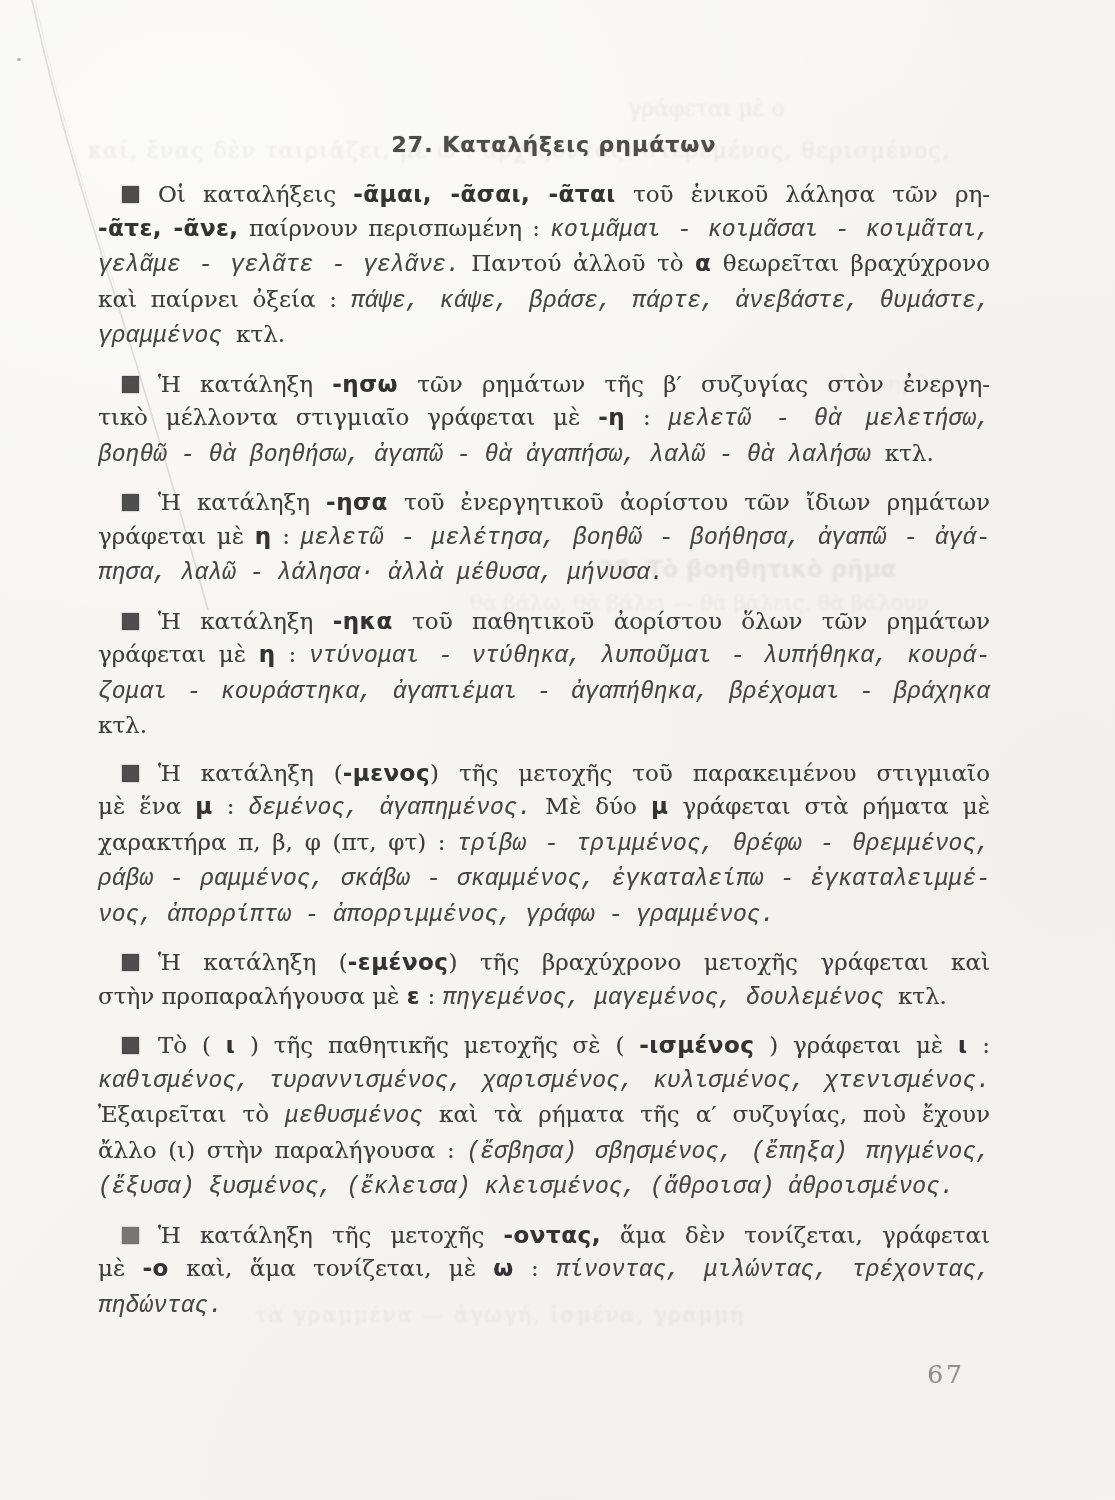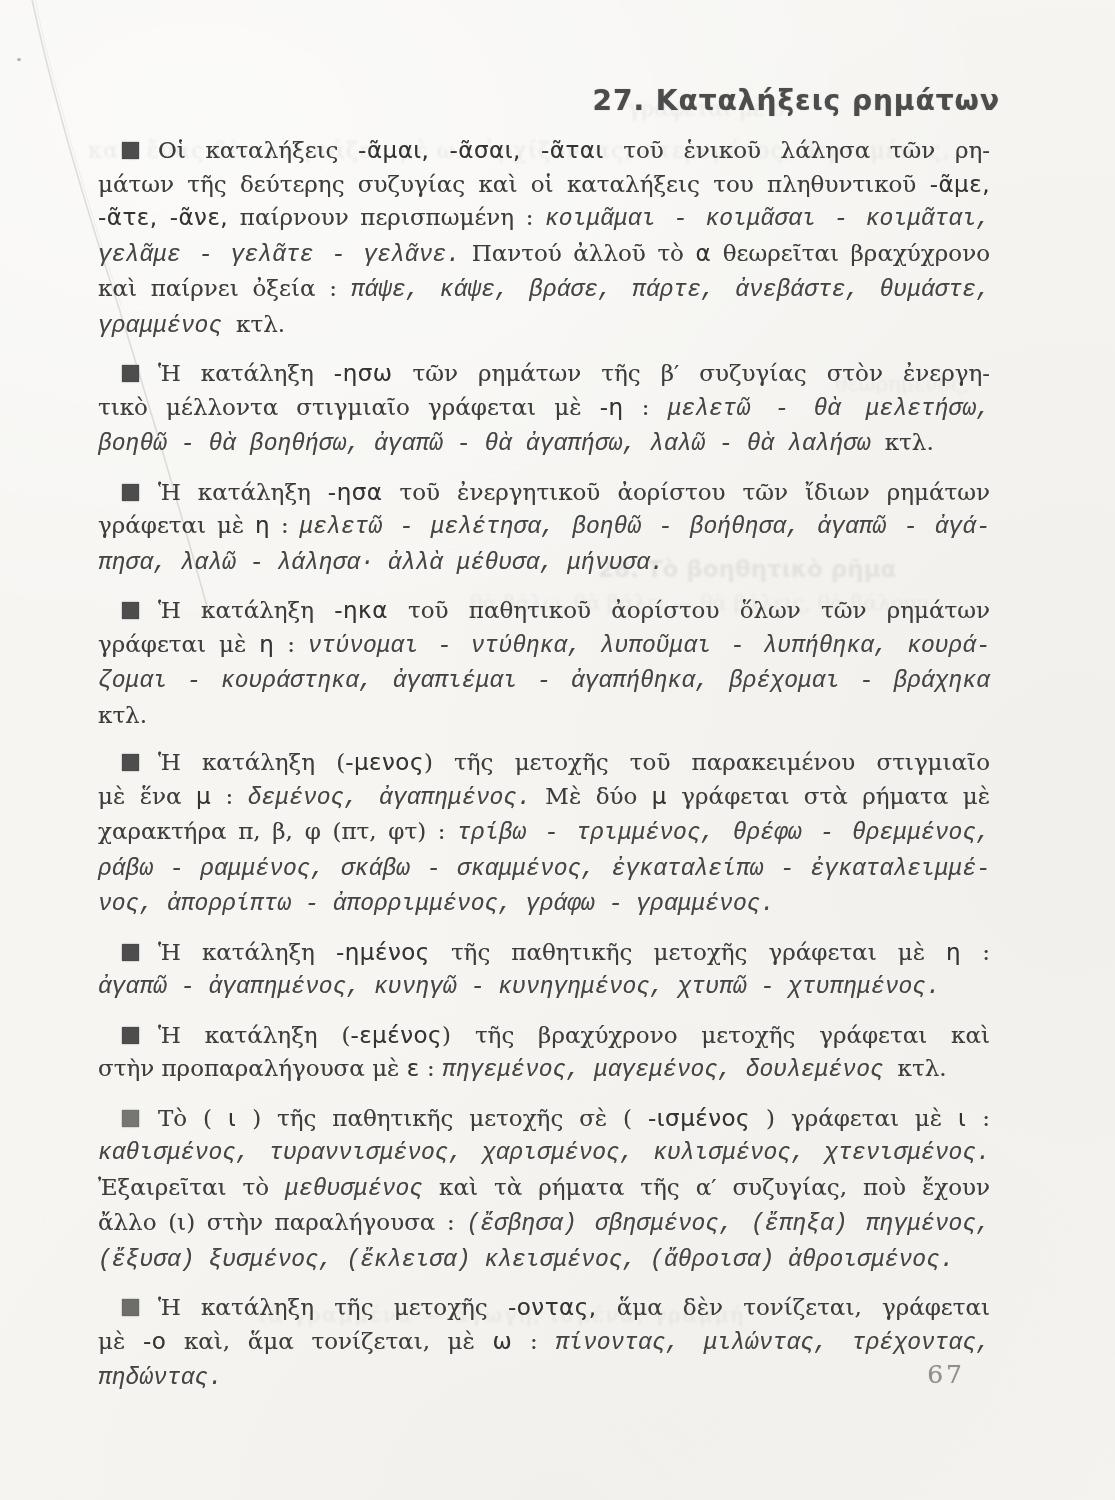--- a/index.html
+++ b/index.html
@@ -16,27 +16,27 @@
     font-family:"DejaVu Serif","Liberation Serif",serif;
     color:#3d3d3d;
   }
   
   .crease{position:absolute;left:0;top:0;pointer-events:none;}
   .speck{position:absolute;left:17px;top:58px;width:4px;height:3px;background:rgba(70,70,70,.4);border-radius:50%;filter:blur(.4px);}
   .content{
     position:absolute;left:98px;top:0;width:892px;
   }
   .title{
-    margin-top:76px;
+    margin-top:120px;
     margin-bottom:8px;
-    text-align:right;
+    text-align:center;
     transform:translateX(10px);
     font-family:"DejaVu Sans","Liberation Sans",sans-serif;
     font-weight:bold;
-    font-size:28px;
+    font-size:22px;
     line-height:50px;
     letter-spacing:1px;
     color:#4c4c4c;
     text-shadow:0 0 1px rgba(76,76,76,.5);
   }
   .para{margin:0 0 14px 0;}
   .para:last-child{margin-bottom:0;}
   .line{
     font-size:23px;
     line-height:33.5px;
@@ -54,21 +54,21 @@
     margin-right:19px;
     vertical-align:-1px;
     box-shadow:0 0 1px rgba(0,0,0,.4) inset, 0 0 1.5px rgba(77,77,77,.6);
   }
   .para:nth-of-type(8) .bullet{background:#767672;}
   .para:nth-of-type(9) .bullet{background:#6d6d69;}
   .seg-r{font-style:normal;}
   .seg-i{font-style:italic;color:#454545;font-family:Liberation Mono, monospace;}
   .seg-b{
     font-family:"DejaVu Sans","Liberation Sans",sans-serif;
-    font-weight:normal;
+    font-weight:bold;
     font-style:normal;
     color:#333;
     letter-spacing:.5px;
   }
   .page-number{
     position:absolute;
     top:1360px;right:150px;
     font-size:25px;
     letter-spacing:3px;
     color:#8f8f8d;
@@ -106,21 +106,20 @@
   <div class="ghost" id="ghost-mid-right">θεωρημένος,</div>
   <div class="ghost ghost-sans" id="ghost-heading-28">28. Τὸ βοηθητικὸ ρῆμα</div>
   <div class="ghost" id="ghost-line-28">θὰ βάλω, θὰ βάλει — θὰ βάλεις, θὰ βάλουν</div>
   <div class="ghost" id="ghost-bottom-line">τὰ γραμμένα — ἀγωγή, ἰσμένα, γραμμή</div>
 
   <div class="content">
     <div class="title">27. Καταλήξεις ρημάτων</div>
     <div id="text-block">
         <div class="para">
           <div class="line first"><span class="bullet"></span><span class="seg-r">Οἱ καταλήξεις </span><span class="seg-b">-ᾶμαι, -ᾶσαι, -ᾶται</span><span class="seg-r"> τοῦ ἑνικοῦ λάλησα τῶν ρη-</span></div>
-          <div class="line"><span class="seg-r">μάτων τῆς δεύτερης συζυγίας καὶ οἱ καταλήξεις του πληθυντικοῦ </span><span class="seg-b">-ᾶμε,</span></div>
           <div class="line"><span class="seg-b">-ᾶτε, -ᾶνε,</span><span class="seg-r"> παίρνουν περισπωμένη : </span><span class="seg-i">κοιμᾶμαι - κοιμᾶσαι - κοιμᾶται,</span></div>
           <div class="line"><span class="seg-i">γελᾶμε - γελᾶτε - γελᾶνε.</span><span class="seg-r"> Παντού ἀλλοῦ τὸ </span><span class="seg-b">α</span><span class="seg-r"> θεωρεῖται βραχύχρονο</span></div>
           <div class="line"><span class="seg-r">καὶ παίρνει ὀξεία : </span><span class="seg-i">πάψε, κάψε, βράσε, πάρτε, ἀνεβάστε, θυμάστε,</span></div>
           <div class="line last"><span class="seg-i">γραμμένος </span><span class="seg-r">κτλ.</span></div>
         </div>
         <div class="para">
           <div class="line first"><span class="bullet"></span><span class="seg-r">Ἡ κατάληξη </span><span class="seg-b">-ησω</span><span class="seg-r"> τῶν ρημάτων τῆς β′ συζυγίας στὸν ἐνεργη-</span></div>
           <div class="line"><span class="seg-r">τικὸ μέλλοντα στιγμιαῖο γράφεται μὲ </span><span class="seg-b">-η</span><span class="seg-r"> : </span><span class="seg-i">μελετῶ - θὰ μελετήσω,</span></div>
           <div class="line last"><span class="seg-i">βοηθῶ - θὰ βοηθήσω, ἀγαπῶ - θὰ ἀγαπήσω, λαλῶ - θὰ λαλήσω </span><span class="seg-r">κτλ.</span></div>
         </div>
@@ -135,24 +134,20 @@
           <div class="line last"><span class="seg-i">ζομαι - κουράστηκα, ἀγαπιέμαι - ἀγαπήθηκα, βρέχομαι - βράχηκα </span><span class="seg-r">κτλ.</span></div>
         </div>
         <div class="para">
           <div class="line first"><span class="bullet"></span><span class="seg-r">Ἡ κατάληξη (</span><span class="seg-b">-μενος</span><span class="seg-r">) τῆς μετοχῆς τοῦ παρακειμένου στιγμιαῖο</span></div>
           <div class="line"><span class="seg-r">μὲ ἕνα </span><span class="seg-b">μ</span><span class="seg-r"> : </span><span class="seg-i">δεμένος, ἀγαπημένος.</span><span class="seg-r"> Μὲ δύο </span><span class="seg-b">μ</span><span class="seg-r"> γράφεται στὰ ρήματα μὲ</span></div>
           <div class="line"><span class="seg-r">χαρακτήρα π, β, φ (πτ, φτ) : </span><span class="seg-i">τρίβω - τριμμένος, θρέφω - θρεμμένος,</span></div>
           <div class="line"><span class="seg-i">ράβω - ραμμένος, σκάβω - σκαμμένος, ἐγκαταλείπω - ἐγκαταλειμμέ-</span></div>
           <div class="line last"><span class="seg-i">νος, ἀπορρίπτω - ἀπορριμμένος, γράφω - γραμμένος.</span></div>
         </div>
         <div class="para">
-          <div class="line first"><span class="bullet"></span><span class="seg-r">Ἡ κατάληξη </span><span class="seg-b">-ημένος</span><span class="seg-r"> τῆς παθητικῆς μετοχῆς γράφεται μὲ </span><span class="seg-b">η</span><span class="seg-r"> :</span></div>
-          <div class="line last"><span class="seg-i">ἀγαπῶ - ἀγαπημένος, κυνηγῶ - κυνηγημένος, χτυπῶ - χτυπημένος.</span></div>
-        </div>
-        <div class="para">
           <div class="line first"><span class="bullet"></span><span class="seg-r">Ἡ κατάληξη (</span><span class="seg-b">-εμένος</span><span class="seg-r">) τῆς βραχύχρονο μετοχῆς γράφεται καὶ</span></div>
           <div class="line last"><span class="seg-r">στὴν προπαραλήγουσα μὲ </span><span class="seg-b">ε</span><span class="seg-r"> : </span><span class="seg-i">πηγεμένος, μαγεμένος, δουλεμένος </span><span class="seg-r">κτλ.</span></div>
         </div>
         <div class="para">
           <div class="line first"><span class="bullet"></span><span class="seg-r">Τὸ ( </span><span class="seg-b">ι</span><span class="seg-r"> ) τῆς παθητικῆς μετοχῆς σὲ ( </span><span class="seg-b">-ισμένος</span><span class="seg-r"> ) γράφεται μὲ </span><span class="seg-b">ι</span><span class="seg-r"> :</span></div>
           <div class="line"><span class="seg-i">καθισμένος, τυραννισμένος, χαρισμένος, κυλισμένος, χτενισμένος.</span></div>
           <div class="line"><span class="seg-r">Ἐξαιρεῖται τὸ </span><span class="seg-i">μεθυσμένος</span><span class="seg-r"> καὶ τὰ ρήματα τῆς α′ συζυγίας, ποὺ ἔχουν</span></div>
           <div class="line"><span class="seg-r">ἄλλο (ι) στὴν παραλήγουσα : </span><span class="seg-i">(ἔσβησα) σβησμένος, (ἔπηξα) πηγμένος,</span></div>
           <div class="line last"><span class="seg-i">(ἔξυσα) ξυσμένος, (ἔκλεισα) κλεισμένος, (ἄθροισα) ἀθροισμένος.</span></div>
         </div>

